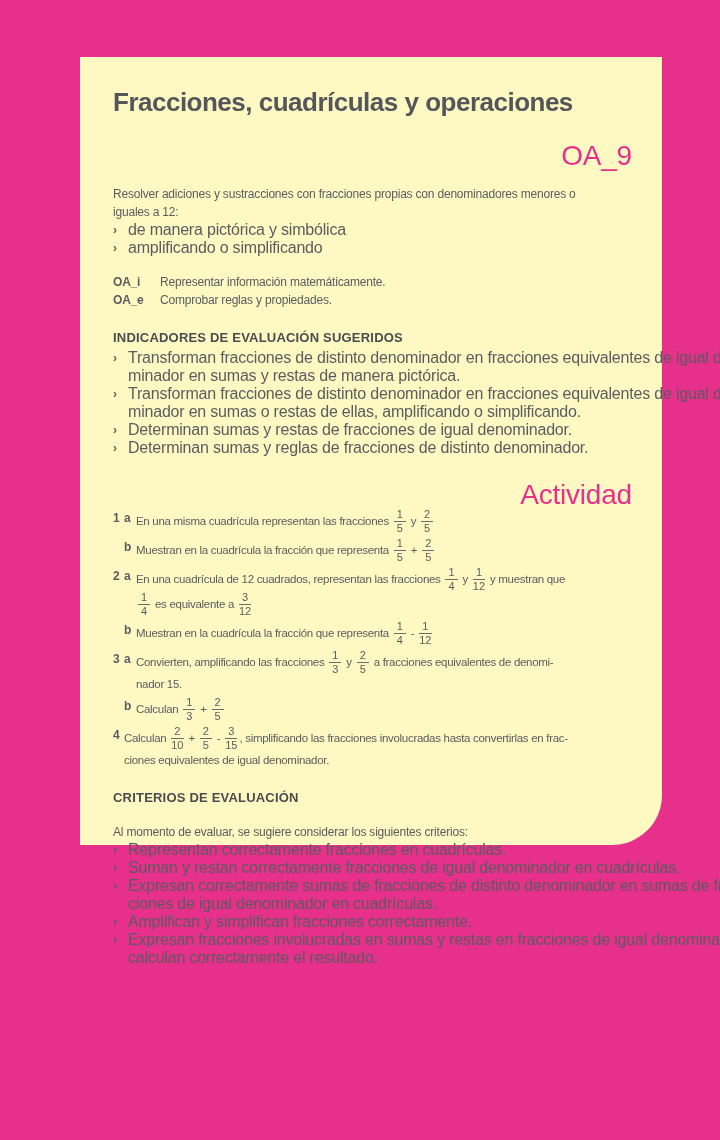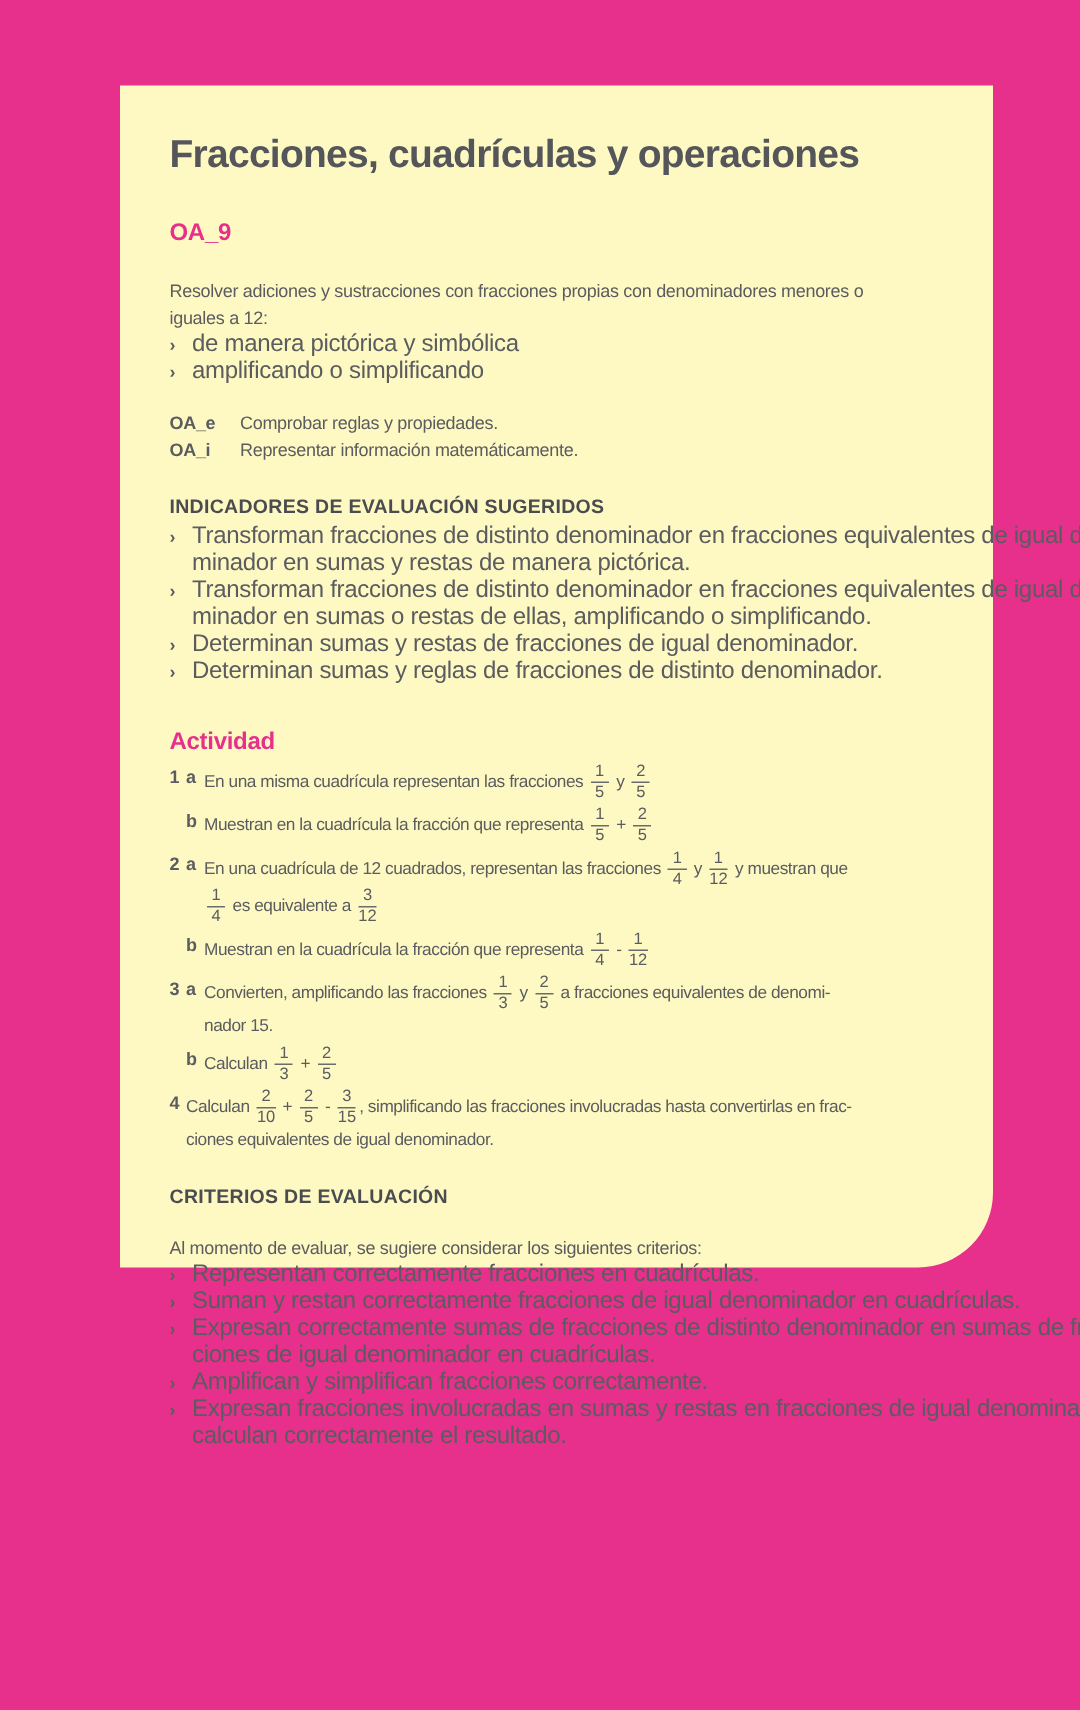--- a/index.html
+++ b/index.html
@@ -12,22 +12,22 @@
     position: absolute; left: 80px; top: 57px;
     width: 582px; height: 788px;
     background: #fef9c3; border-radius: 0 0 50px 0;
     box-sizing: border-box; padding: 30px 30px 0 33px;
   }
   .title {
     margin: 0; font-size: 26px; line-height: 30px; font-weight: 700;
     color: #55565A; letter-spacing: -0.5px;
   }
   .pink-heading {
-    margin: 27px 0 0 0; font-size: 16px; line-height: 22px;
-    font-weight: 700; color: #E6308C; letter-spacing: -0.2px;
+    margin: 27px 0 0 0; font-size: 28px; line-height: 22px;
+    font-weight: 400; color: #E6308C; letter-spacing: -0.2px; text-align: right;
   }
   .pink-heading.first { margin-top: 28px; }
   .caps-heading {
     margin: 21px 0 0 0; font-size: 13px; line-height: 15px;
     font-weight: 700; color: #4B4C4F; letter-spacing: 0.2px;
   }
   .body-text {
     margin: 18px 0 0 0; font-size: 12px; line-height: 18px;
     color: #5B5C5F; letter-spacing: -0.2px; white-space: pre-line;
   }
@@ -90,26 +90,26 @@
             <span class="bullet-marker">›</span>
             <div class="bullet-text">de manera pictórica y simbólica</div>
           </div>
           <div class="bullet-row">
             <span class="bullet-marker">›</span>
             <div class="bullet-text">amplificando o simplificando</div>
           </div>
         </div>
       <div class="oa-objectives">
           <div class="oa-row">
+            <span class="oa-code">OA_i</span>
+            <span class="oa-text">Representar información matemáticamente.</span>
+          </div>
+          <div class="oa-row">
             <span class="oa-code">OA_e</span>
             <span class="oa-text">Comprobar reglas y propiedades.</span>
-          </div>
-          <div class="oa-row">
-            <span class="oa-code">OA_i</span>
-            <span class="oa-text">Representar información matemáticamente.</span>
           </div>
         </div>
     </section>
 
     <section>
       <h3 class="caps-heading">INDICADORES DE EVALUACIÓN SUGERIDOS</h3>
       <div class="bullets spaced">
           <div class="bullet-row">
             <span class="bullet-marker">›</span>
             <div class="bullet-text">Transforman fracciones de distinto denominador en fracciones equivalentes de igual deno-

